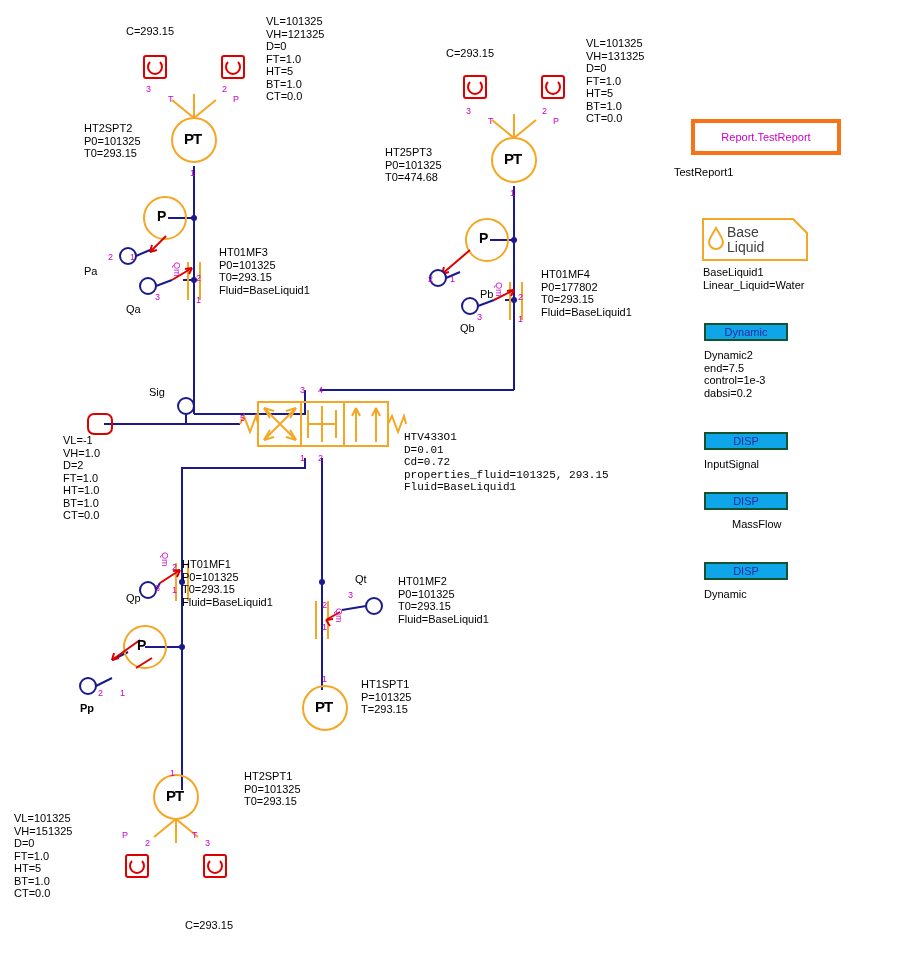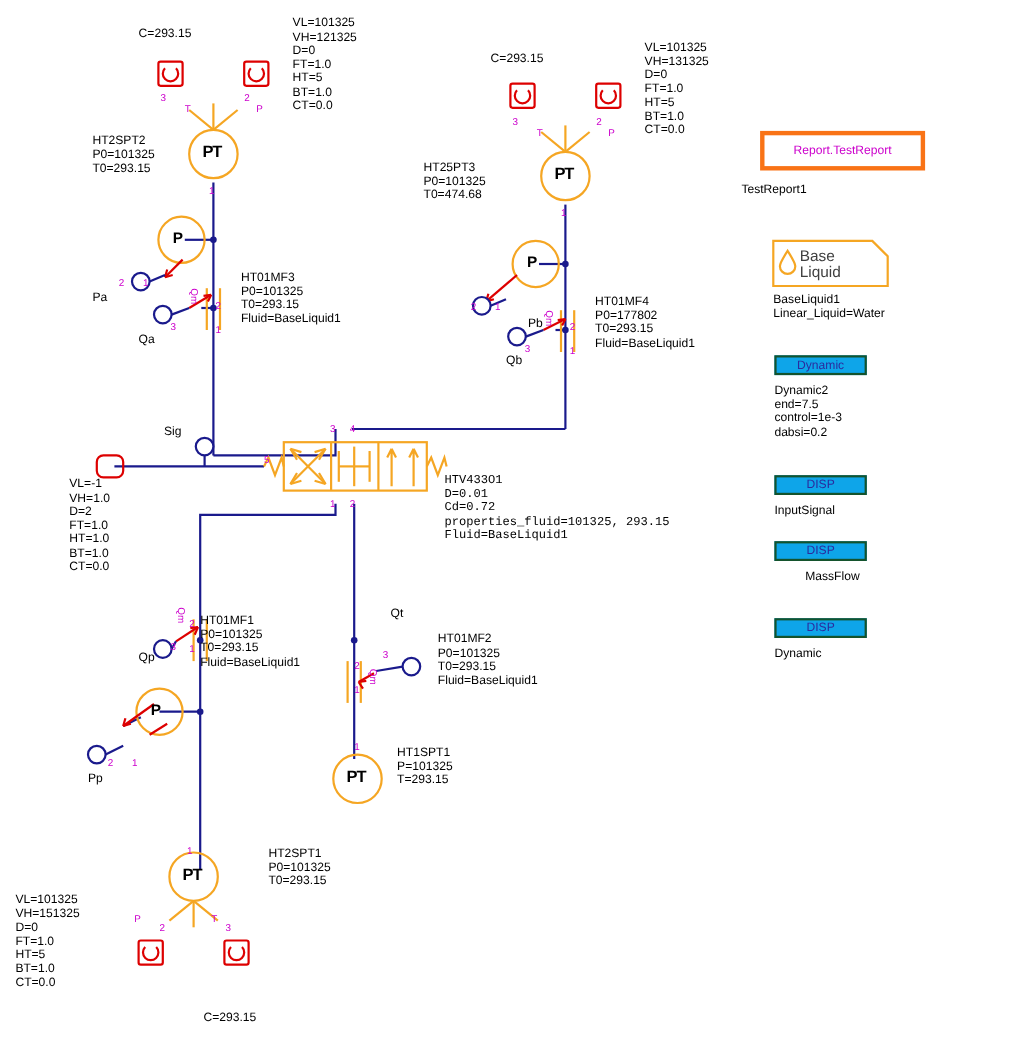--- a/index.html
+++ b/index.html
@@ -315,26 +315,26 @@
   <div class="lbl" style="left:404px; top:431px;font-family:Liberation Mono, monospace;">HTV433O1
 D=0.01
 Cd=0.72
 properties_fluid=101325, 293.15
 Fluid=BaseLiquid1</div>
   <div class="lbl" style="left:126px; top:592px;">Qp</div>
   <div class="lbl" style="left:182px; top:558px;">HT01MF1
 P0=101325
 T0=293.15
 Fluid=BaseLiquid1</div>
-  <div class="lbl" style="left:355px; top:552px;">Qt</div>
+  <div class="lbl" style="left:355px; top:573px;">Qt</div>
   <div class="lbl" style="left:398px; top:575px;">HT01MF2
 P0=101325
 T0=293.15
 Fluid=BaseLiquid1</div>
-  <div class="lbl" style="left:80px;  top:702px;">Pp</div>
+  <div class="lbl" style="left:80px;  top:702px;font-weight:bold;">Pp</div>
   <div class="lbl" style="left:361px; top:678px;">HT1SPT1
 P=101325
 T=293.15</div>
   <div class="lbl" style="left:244px; top:770px;">HT2SPT1
 P0=101325
 T0=293.15</div>
   <div class="lbl" style="left:14px;  top:812px;">VL=101325
 VH=151325
 D=0
 FT=1.0

